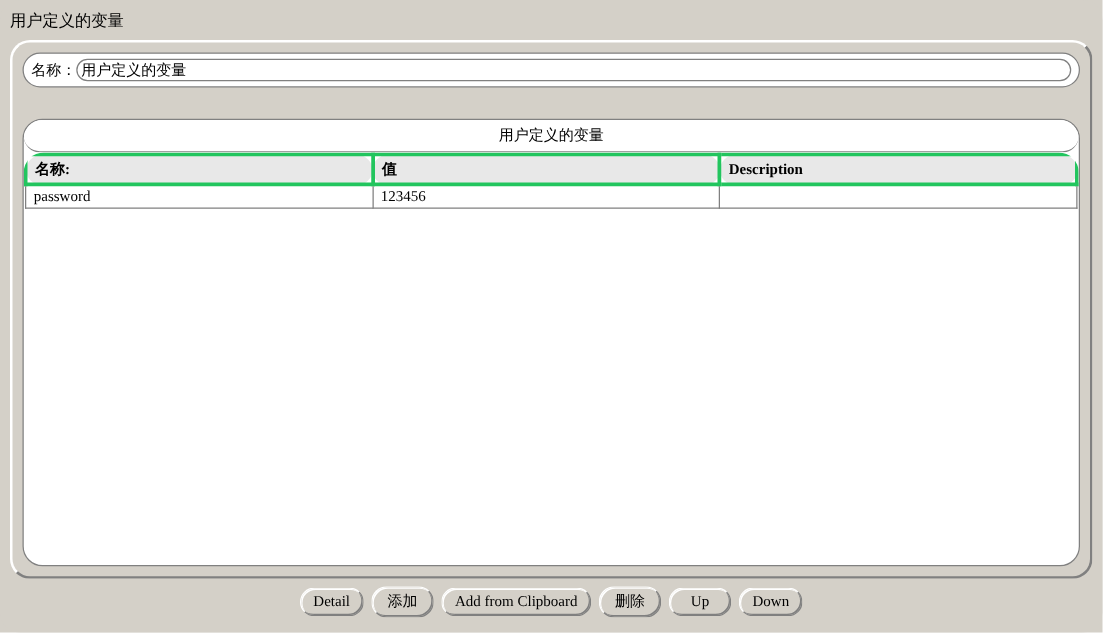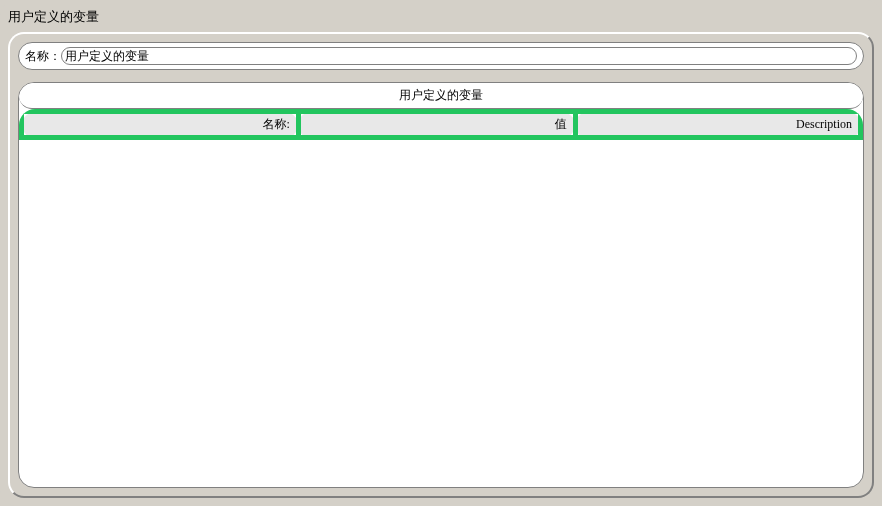--- a/index.html
+++ b/index.html
@@ -87,25 +87,25 @@
       background: #fff;
     }
 
     .data-table {
       width: 100%;
       border-collapse: collapse;
       font-size: 12px;
     }
 
     .data-table thead tr th {
-      border: 5px solid #22c55e;
+      border: 3px solid #22c55e;
       padding: 2px 6px;
-      text-align: right;
+      text-align: left;
       background: #e8e8e8;
-      font-weight: normal;
+      font-weight: bold;
     }
 
     .data-table tbody tr td {
       border: 1px solid #808080;
       padding: 1px 6px;
       background: #fff;
     }
 
     .data-table colgroup col:nth-child(1) { width: 33%; }
     .data-table colgroup col:nth-child(2) { width: 33%; }
@@ -140,21 +140,21 @@
 
     .content-panel {
       background: #d4d0c8;
       border: 2px solid #808080;
       border-top-color: #fff;
       border-left-color: #fff;
       flex: 1;
       display: flex;
       flex-direction: column;
       padding: 8px;
-      gap: 6px;
+      gap: 19px;
     }
   </style>
 </head>
 <body>
 
 <div class="main-container">
   <div class="page-title">用户定义的变量</div>
 
   <div class="content-panel">
 
@@ -175,19 +175,32 @@
             <col>
           </colgroup>
           <thead>
             <tr>
               <th>名称:</th>
               <th>值</th>
               <th>Description</th>
             </tr>
           </thead>
           <tbody id="table-body">
+              <tr>
+                <td>password</td>
+                <td>123456</td>
+                <td></td>
+              </tr>
             </tbody>
         </table>
       </div>
     </div>
   </div>
 
+  <div class="button-bar">
+    <button class="btn">Detail</button>
+    <button class="btn">添加</button>
+    <button class="btn">Add from Clipboard</button>
+    <button class="btn">删除</button>
+    <button class="btn">Up</button>
+    <button class="btn">Down</button>
+  </div>
 </div>
 
 </body></html>

